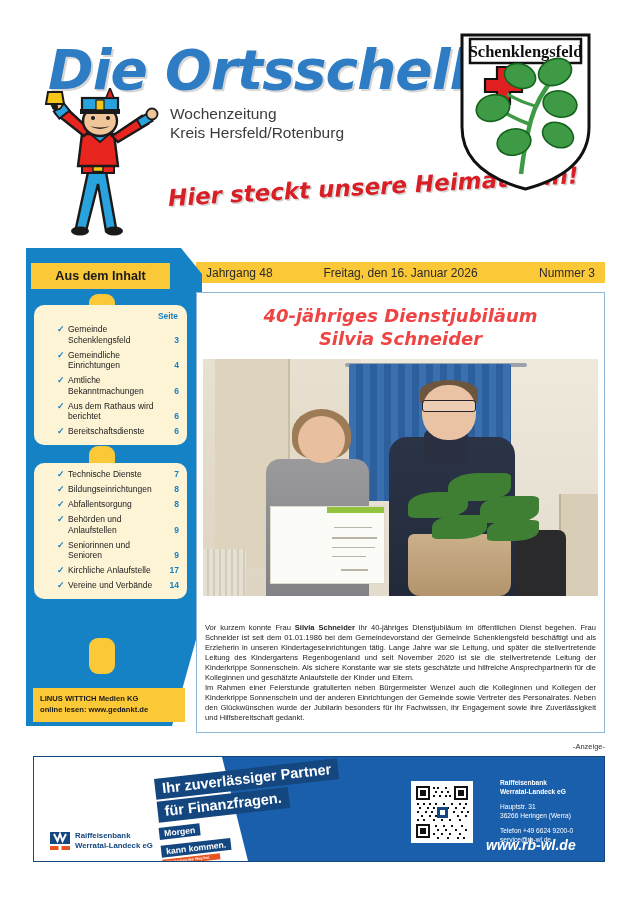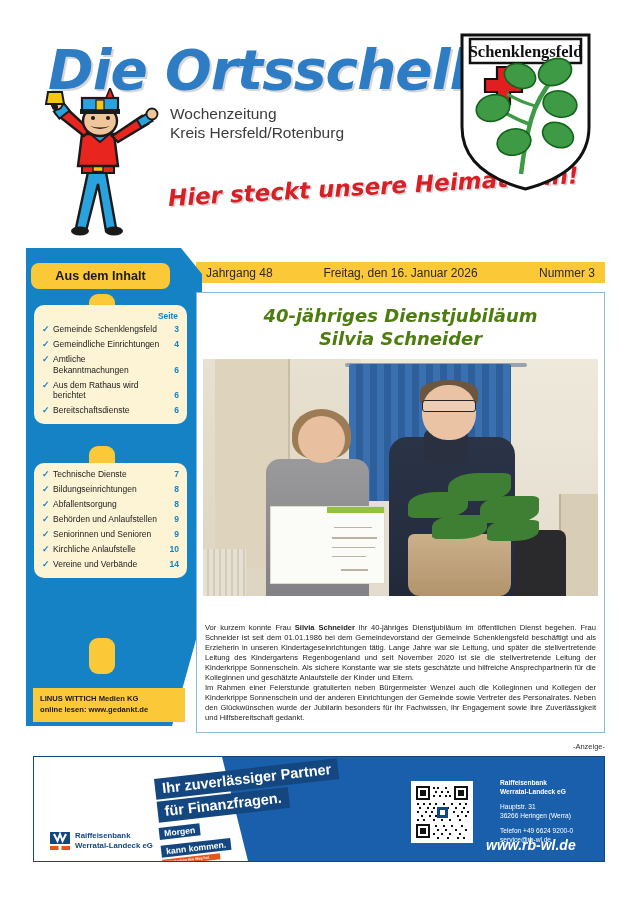--- a/index.html
+++ b/index.html
@@ -57,32 +57,32 @@
   
   .sidebar { position: absolute; left: 26px; top: 248px; width: 176px; height: 490px; }
   .sb-blue {
     position: absolute; left: 0; top: 0; width: 176px; height: 478px;
     background: #1682c6;
     clip-path: polygon(0 0, 155px 0, 176px 26px, 176px 370px, 146px 478px, 0 478px);
   }
   .sb-header {
     position: absolute; left: 5px; top: 15px; width: 139px; height: 26px;
     background: #fbc838; display: flex; align-items: center; justify-content: center;
-    font-size: 12.6px; font-weight: bold; color: #1a1a1a; border-radius: 8px;
+    font-size: 12.6px; font-weight: bold; color: #1a1a1a;
   }
   .sb-tab {
     position: absolute; left: 63px; width: 26px; background: #fbc838; border-radius: 9px;
   }
   .sb-tab.t1 { top: 46px; height: 26px; }
   .sb-tab.t2 { top: 198px; height: 30px; }
   .sb-tab.t3 { top: 390px; height: 36px; }
 
   .sb-card {
     position: absolute; left: 8px; width: 153px;
-    background: #fdf3d5; border-radius: 10px; padding: 6px 8px 7px 8px;
+    background: #fdf3d5; border-radius: 10px; padding: 6px 8px 7px 23px;
   }
   .sb-card.c1 { top: 57px; }
   .sb-card.c2 { top: 215px; }
 
   .sb-seite {
     text-align: right; font-size: 8.4px; font-weight: bold;
     color: #1682c6; padding-right: 1px; margin-bottom: 3px;
   }
   .sb-item {
     display: flex; align-items: flex-start; font-size: 8.5px;
@@ -105,21 +105,21 @@
     background: #fbc838; padding: 6px 7px;
     font-size: 7.6px; font-weight: bold; color: #1a1a1a; line-height: 10.5px;
   }
 
   
   .article {
     position: absolute; left: 196px; top: 292px; width: 409px; height: 441px;
     border: 1px solid #8fb8d8; background: #fff;
   }
   .art-headline {
-    text-align: center; color: #4d7c0f; font-weight: bold; font-style: italic;
+    text-align: center; color: #ef4444; font-weight: bold; font-style: italic;
     font-size: 18px; line-height: 23px; padding: 11px 10px 9px 10px;
     font-family: "DejaVu Sans", sans-serif;
   }
   .art-photo {
     margin: 0 6px; height: 237px; position: relative; overflow: hidden;
     background: #cfc6b4;
   }
   .art-text {
     padding: 7px 8px 6px 8px; font-size: 7.55px; line-height: 10.05px;
     color: #1c1c1c; text-align: justify; margin-top: 20px;
@@ -370,21 +370,21 @@
       <span class="sb-page">9</span>
     </div>
     <div class="sb-item">
       <span class="sb-check">✓</span>
       <span class="sb-label">Seniorinnen und Senioren</span>
       <span class="sb-page">9</span>
     </div>
     <div class="sb-item one-line">
       <span class="sb-check">✓</span>
       <span class="sb-label">Kirchliche Anlaufstelle</span>
-      <span class="sb-page">10</span>
+      <span class="sb-page">17</span>
     </div>
     <div class="sb-item one-line">
       <span class="sb-check">✓</span>
       <span class="sb-label">Vereine und Verbände</span>
       <span class="sb-page">14</span>
     </div>
   </div>
 
   <div class="sb-footer">
     <div>LINUS WITTICH Medien KG</div>

